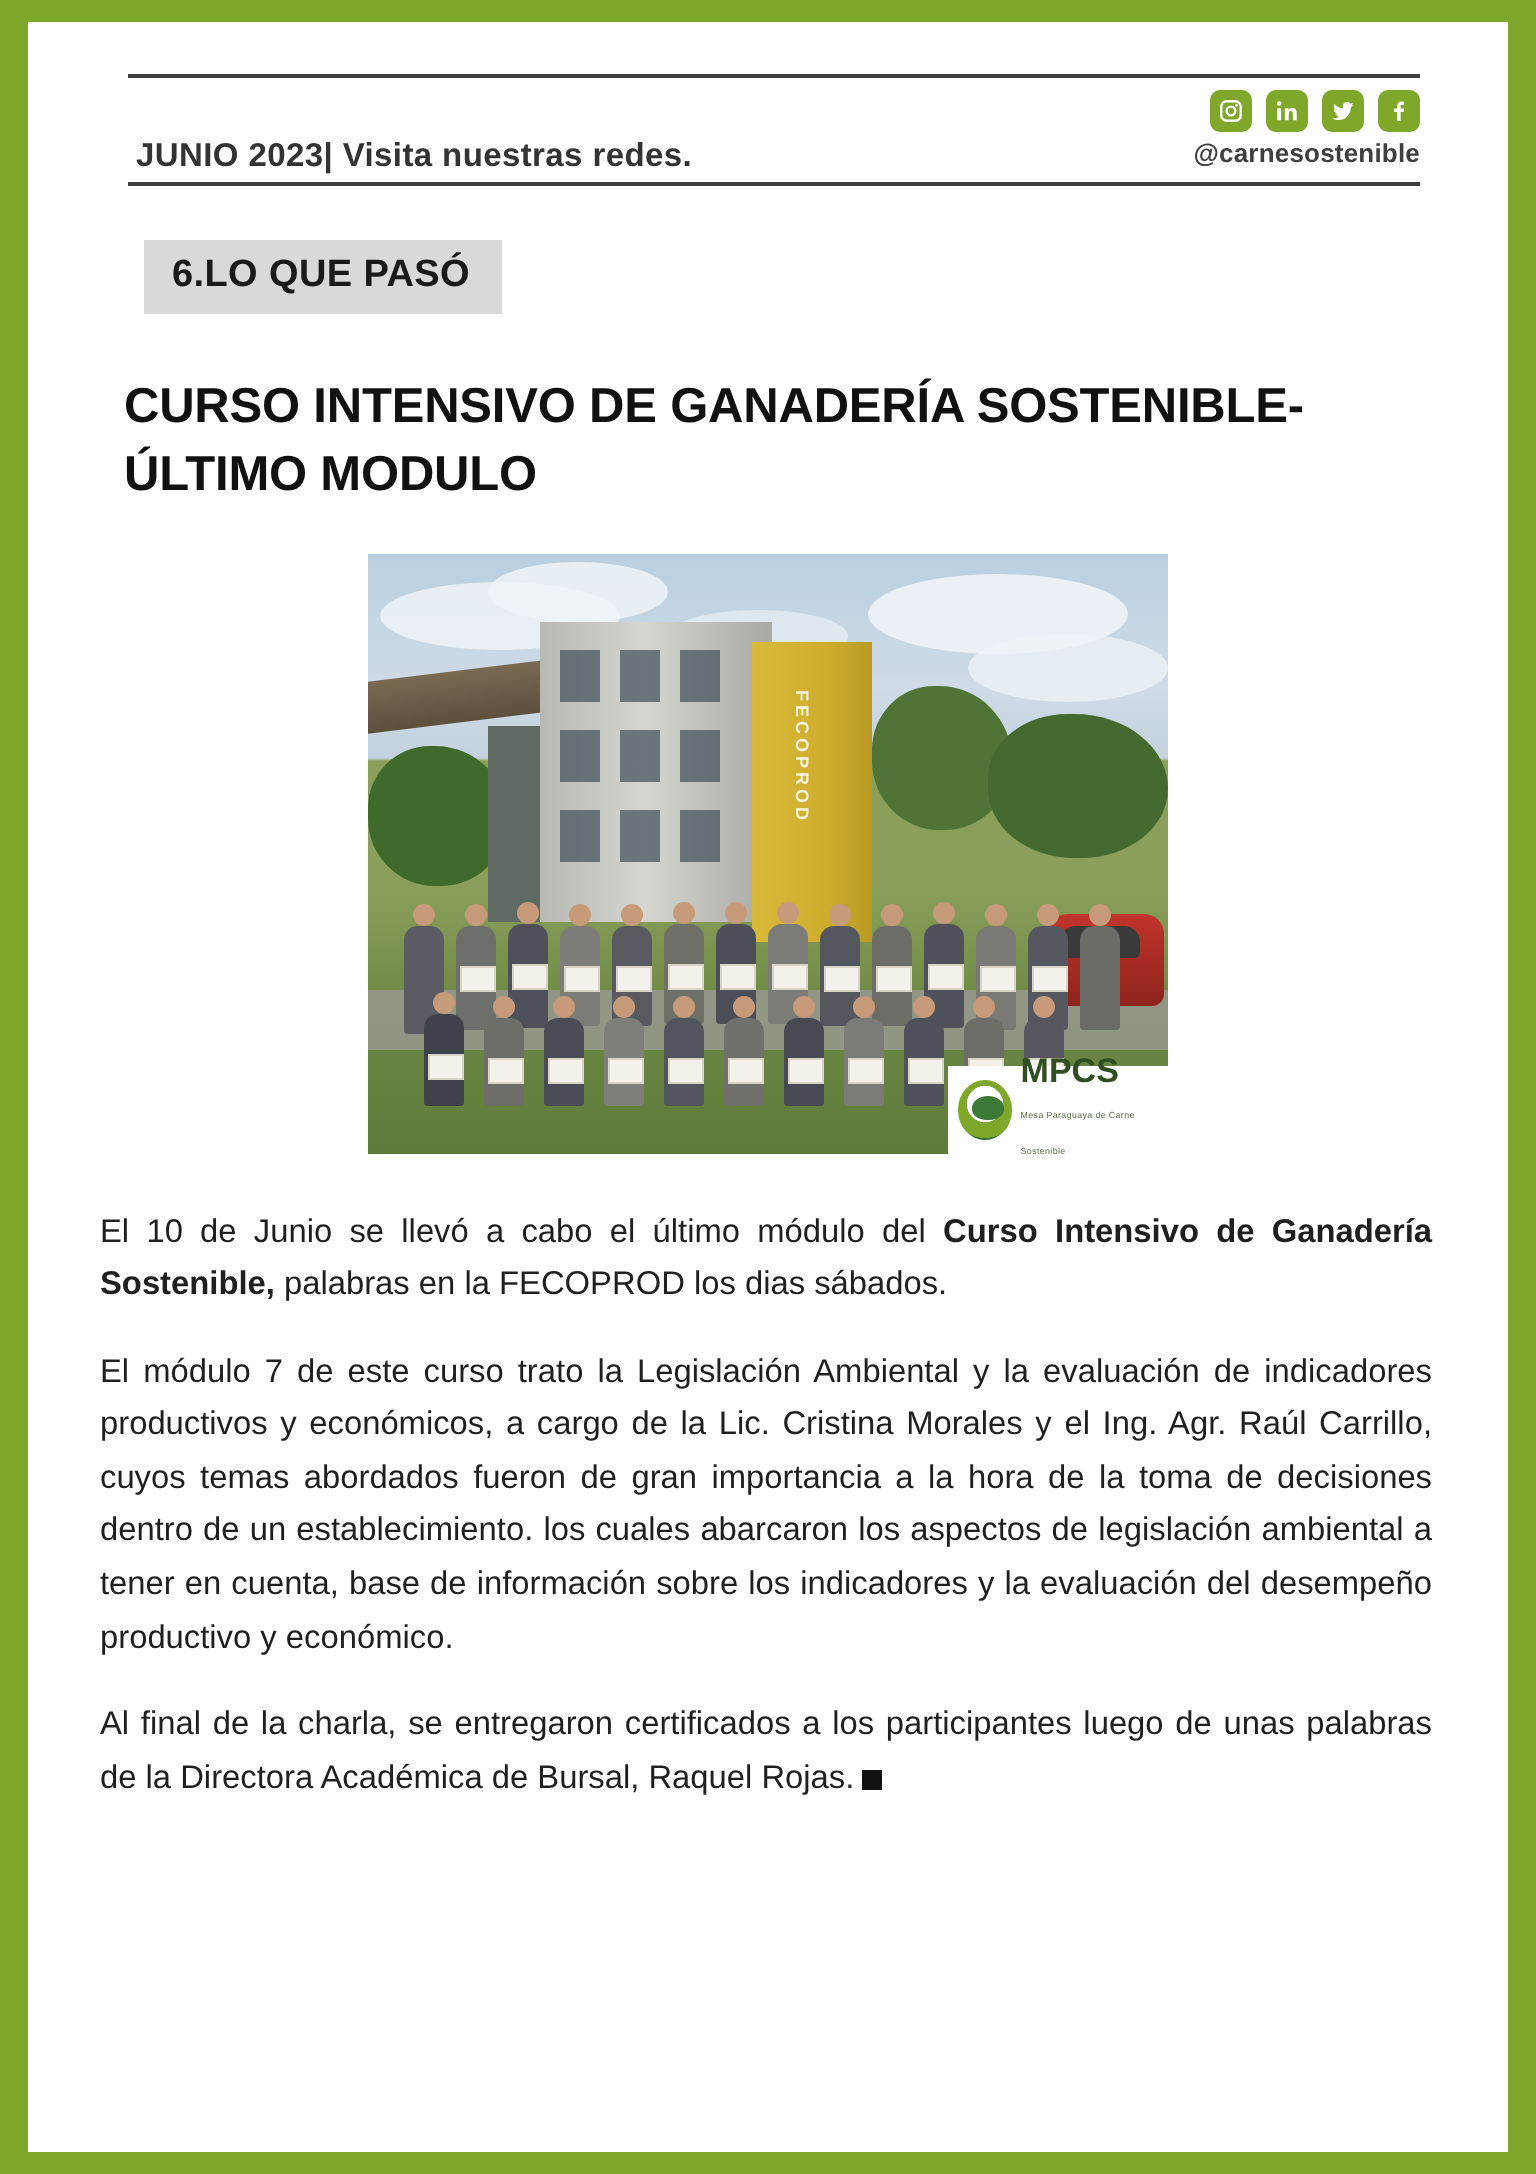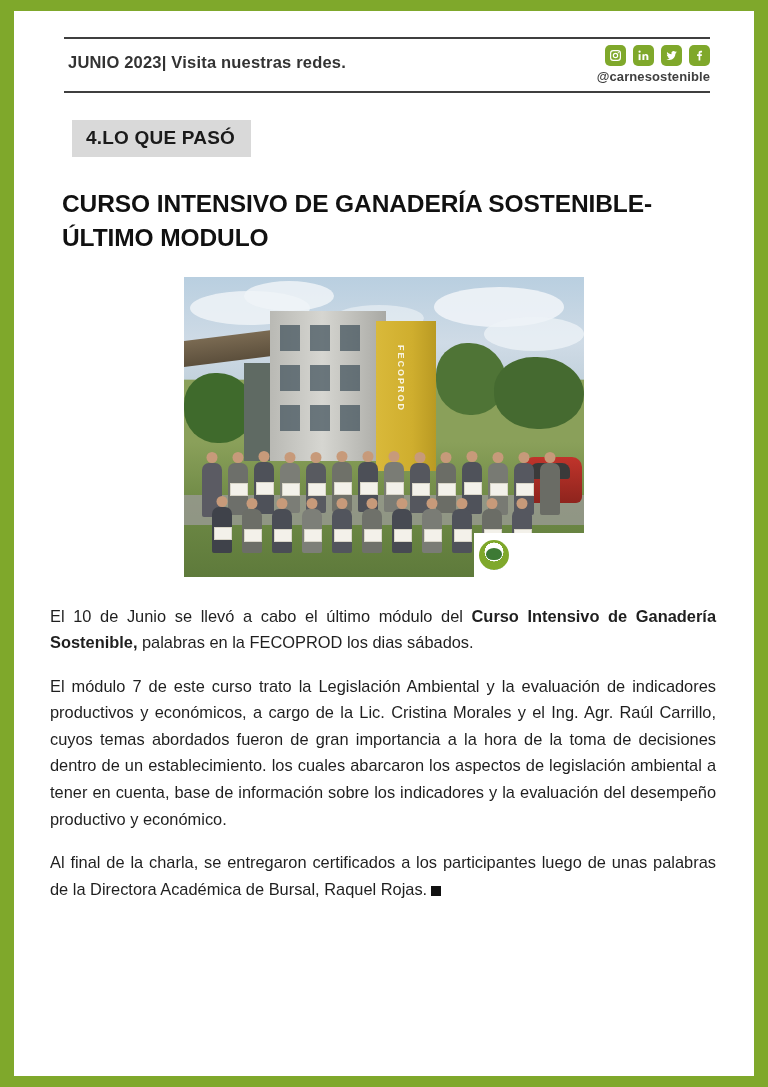--- a/index.html
+++ b/index.html
@@ -35,21 +35,21 @@
     border-top: 2px solid #3f3f3f;
     border-bottom: 2px solid #3f3f3f;
     height: 56px;
     margin-left: 14px;
     margin-right: 8px;
     box-sizing: border-box;
   }
   .header-left {
     position: absolute;
     left: 4px;
-    top: 14px;
+    top: 30px;
     font-size: 16.5px;
     font-weight: bold;
     color: #333333;
     letter-spacing: .2px;
     white-space: nowrap;
   }
   .header-left .sep {
     font-weight: bold;
   }
   .header-right {
@@ -317,21 +317,21 @@
             <svg width="13" height="13" viewBox="0 0 24 24" fill="#fff">
               <path d="M13.5 21v-8h2.7l.4-3.2h-3.1V7.8c0-.9.3-1.5 1.6-1.5h1.6V3.4c-.3 0-1.3-.1-2.4-.1-2.4 0-4 1.5-4 4.1v2.4H7.5V13h2.8v8z"></path>
             </svg>
           </span>
         </div>
         <div class="handle">@carnesostenible</div>
       </div>
     </div>
 
     
-    <div class="section-tag">4.LO QUE PASÓ</div>
+    <div class="section-tag">6.LO QUE PASÓ</div>
 
     
     <h1 class="title">CURSO INTENSIVO DE GANADERÍA SOSTENIBLE-ÚLTIMO MODULO</h1>
 
     
     <div class="photo-wrap">
       <div class="photo">
         <div class="cloud c1"></div>
         <div class="cloud c2"></div>
         <div class="cloud c3"></div>
@@ -458,20 +458,24 @@
               <span class="cert"></span>
             </div>
           <div class="person" style="left:328px;bottom:6px;height:44px;background:#55575f;">
               <span class="head"></span>
               <span class="cert"></span>
             </div>
         </div>
 
         <div class="logo-box">
           <span class="logo-mark"></span>
+          <span>
+            <span class="logo-text">MPCS</span><br>
+            <span class="logo-sub">Mesa Paraguaya de Carne Sostenible</span>
+          </span>
         </div>
       </div>
     </div>
 
     
     <div class="body-text">
       <p>
         <span>El 10 de Junio se llevó a cabo el último módulo del </span><b>Curso Intensivo de Ganadería Sostenible,</b><span> palabras en la FECOPROD los dias sábados.</span>
       </p>
       <p>El módulo 7 de este curso trato la Legislación Ambiental y la evaluación de indicadores productivos y económicos, a cargo de la Lic. Cristina Morales y el Ing. Agr. Raúl Carrillo, cuyos temas abordados fueron de gran importancia a la hora de la toma de decisiones dentro de un establecimiento. los cuales abarcaron los aspectos de legislación ambiental a tener en cuenta, base de información sobre los indicadores y la evaluación del desempeño productivo y económico.</p>

